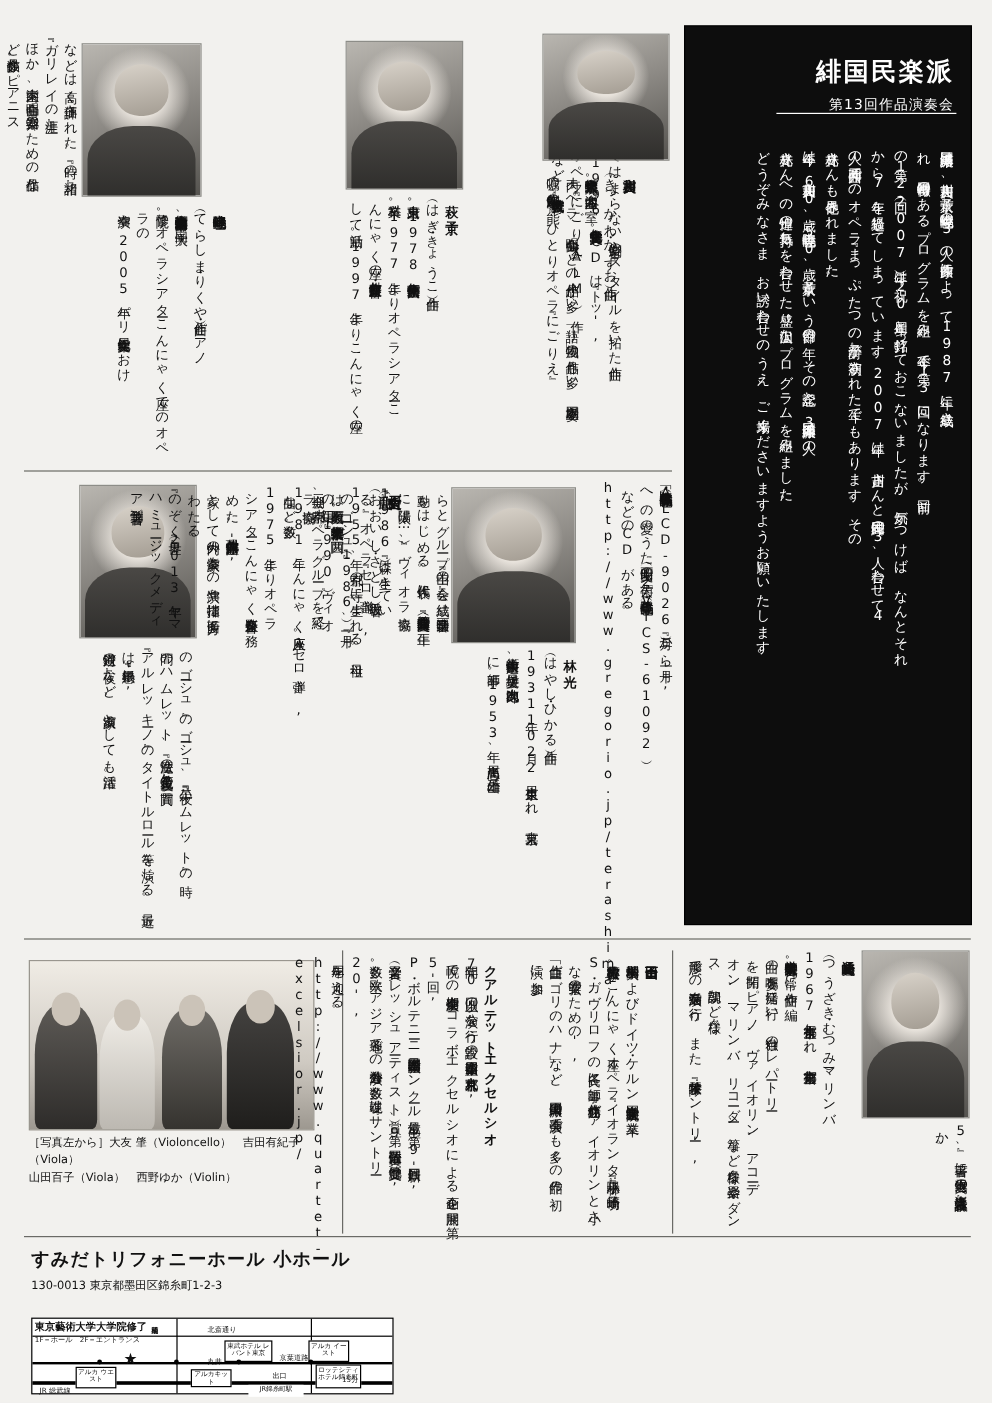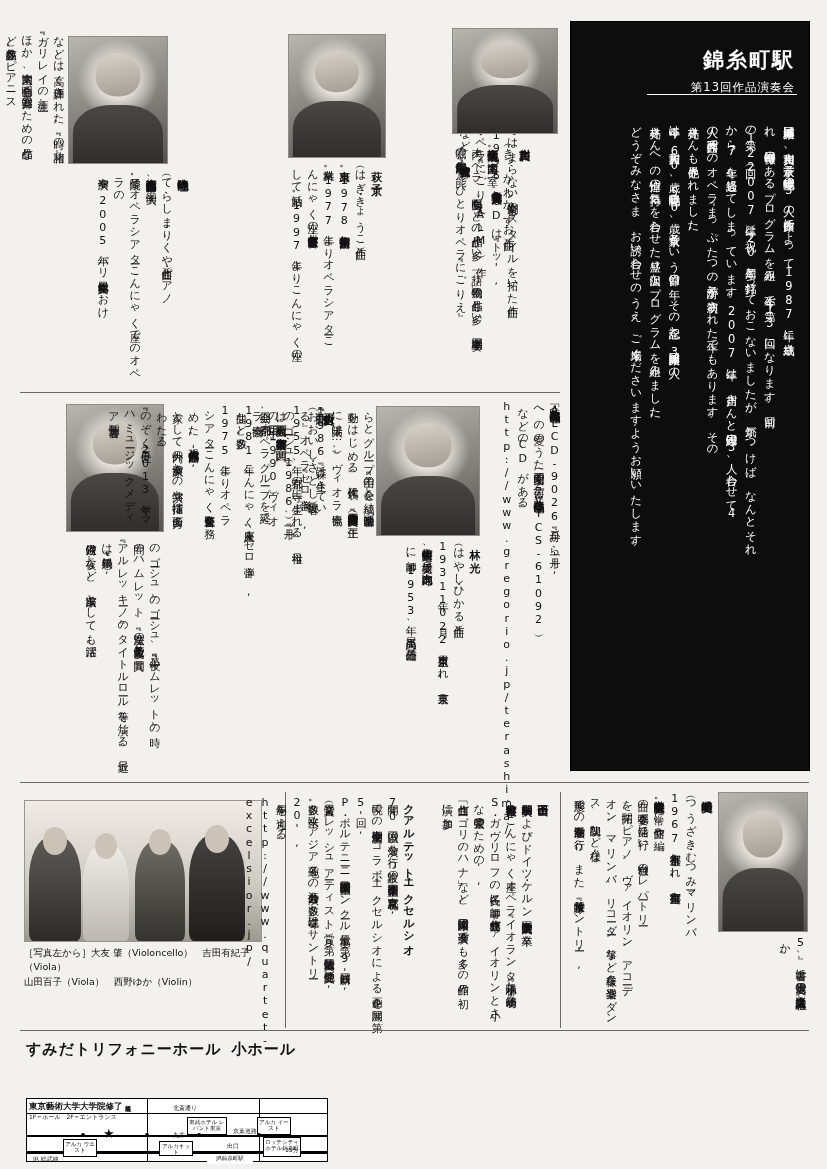--- a/index.html
+++ b/index.html
@@ -104,21 +104,21 @@
   .gp-p{position:absolute;bottom:0;border-radius:40% 40% 8% 8%;}
   .gp-head{position:absolute;border-radius:50%;background:#cbc3b8;}
   .caption{
     position:absolute;left:24px;top:946px;width:250px;
     font-size:9.5px;line-height:1.5;color:#111;
   }
   
   .hall{
     position:absolute;left:26px;top:1040px;width:330px;
   }
-  .hall-name{font-size:15px;font-weight:bold;letter-spacing:1px;font-family:Liberation Mono, monospace;}
+  .hall-name{font-size:15px;font-weight:bold;letter-spacing:1px;}
   .hall-addr{font-size:9.5px;margin-top:5px;line-height:1.6;}
   
   .map{
     position:absolute;left:26px;top:1098px;width:300px;height:62px;
     border:1px solid #000;background:#fff;
   }
   .map-title{
     position:absolute;left:2px;top:2px;font-size:8.5px;font-weight:bold;line-height:1.2;
   }
   .map-line{position:absolute;background:#000;}
@@ -129,21 +129,21 @@
   
   .tinyurl{font-size:9px;}
 </style>
 </head>
 <body>
 
 <div class="page">
 
   <div class="blackpanel">
     <div class="title-area">
-      <div class="bp-title">錦糸町駅</div>
+      <div class="bp-title">緋国民楽派</div>
       <div class="bp-sub">第13回作品演奏会</div>
     </div>
     <div class="bp-rule"></div>
     <div class="bp-body">
       <div class="v">緋国民楽派は、吉川和夫、萩京子、寺嶋陸也の3人の作曲家によって1987年に結成さ</div>
       <div class="v">れ、毎回特徴のあるプログラムを組み、今年で第13回になります。前回</div>
       <div class="v">の第12回（2007年）は祝20周年と銘打っておこないましたが、気がつけば、なんとそれ</div>
       <div class="v">から7年を経過してしまっています。2007年は、吉川さんと緋国民の3人、合わせて4</div>
       <div class="v">人の共同作曲でのオペラ『まっぷたつの子爵』が初演された年でもあります。その</div>
       <div class="v">林光さんも他界されました。</div>
@@ -318,20 +318,21 @@
     <div class="v" style="height:228px">形態での演奏活動を行う。また、木琴特攻隊『サントリー',</div>
   </div>
   <div class="col" style="left:718px;top:936px;height:94px;display:flex;flex-direction:row-reverse;width:90px;">
     <div class="v" style="height:90px">5』、著書に『天突無遅の音楽人生』（講談社）ほか。</div>
   </div>
 
   <div class="hline" style="left:20px;top:1030px;width:789px;"></div>
 
   <div class="hall">
     <div class="hall-name">すみだトリフォニーホール 小ホール</div>
+    <div class="hall-addr">130-0013 東京都墨田区錦糸町1-2-3</div>
   </div>
 
   <div class="map">
     <div class="map-title">
       <span>東京藝術大学大学院修了</span><br>
       <span style="font-weight:normal;font-size:6px;">1F＝ホール　2F＝エントランス</span>
     </div>
 
     <div class="map-line" style="left:0px;top:36px;width:300px;height:2px;"></div>
     <div class="map-line" style="left:0px;top:14px;width:300px;height:1px;"></div>

